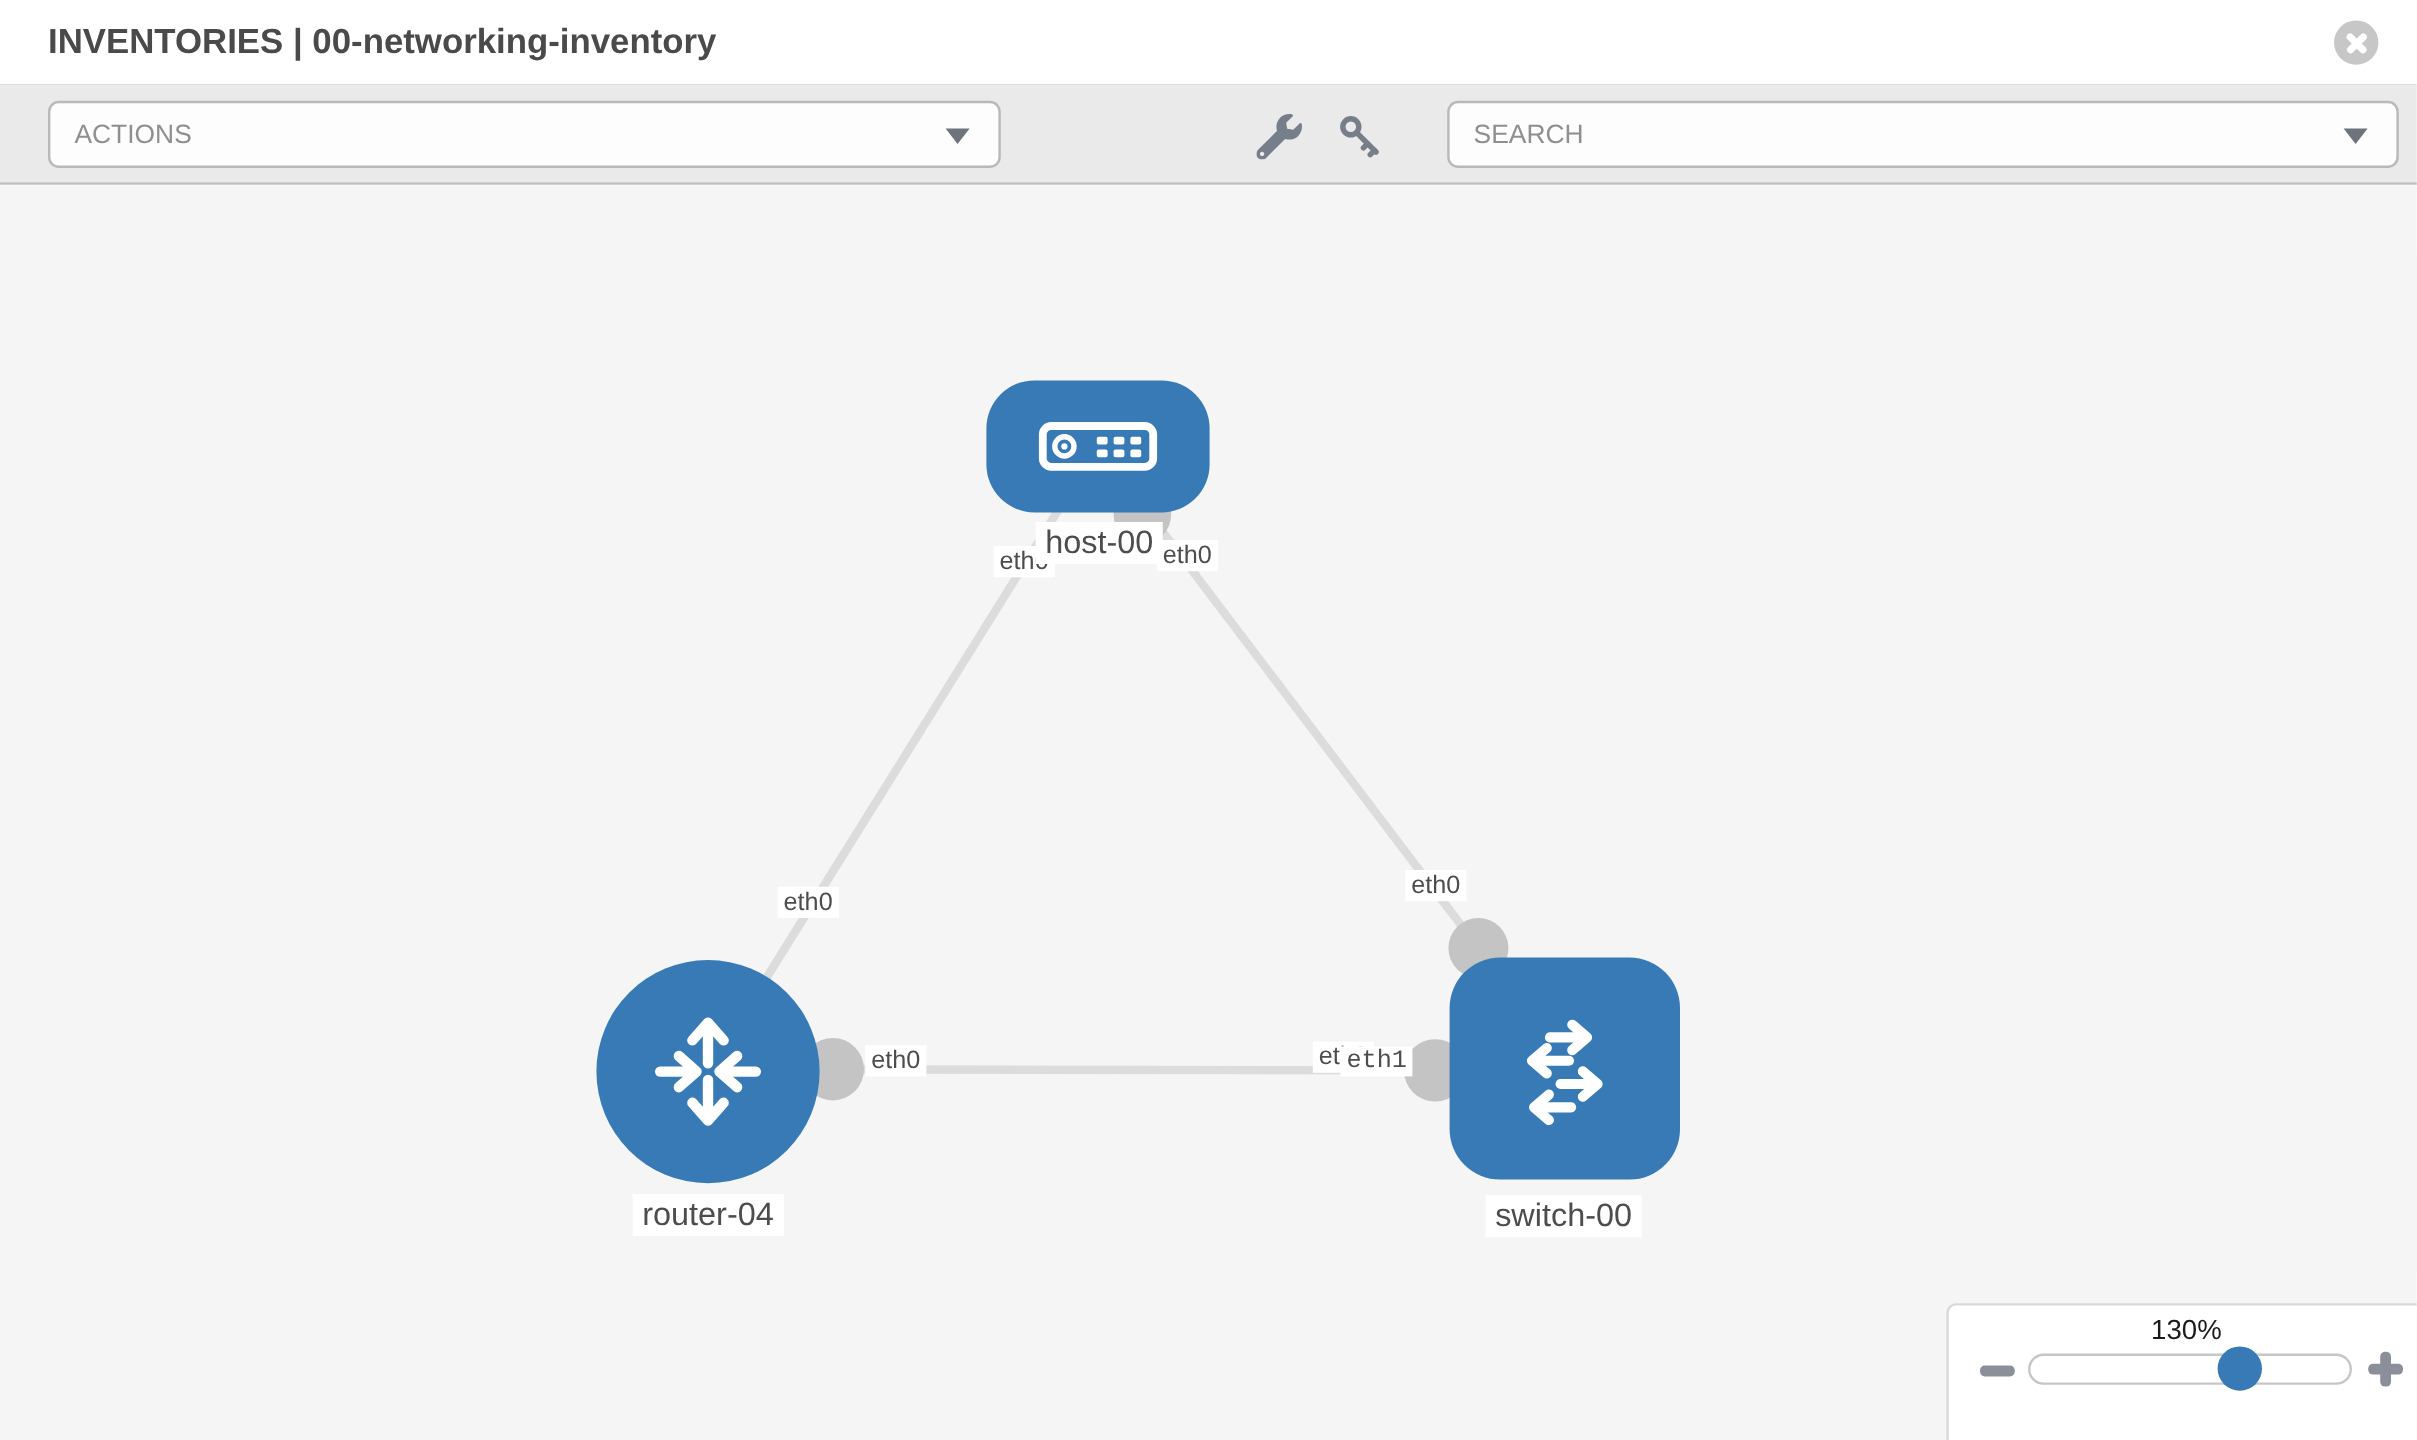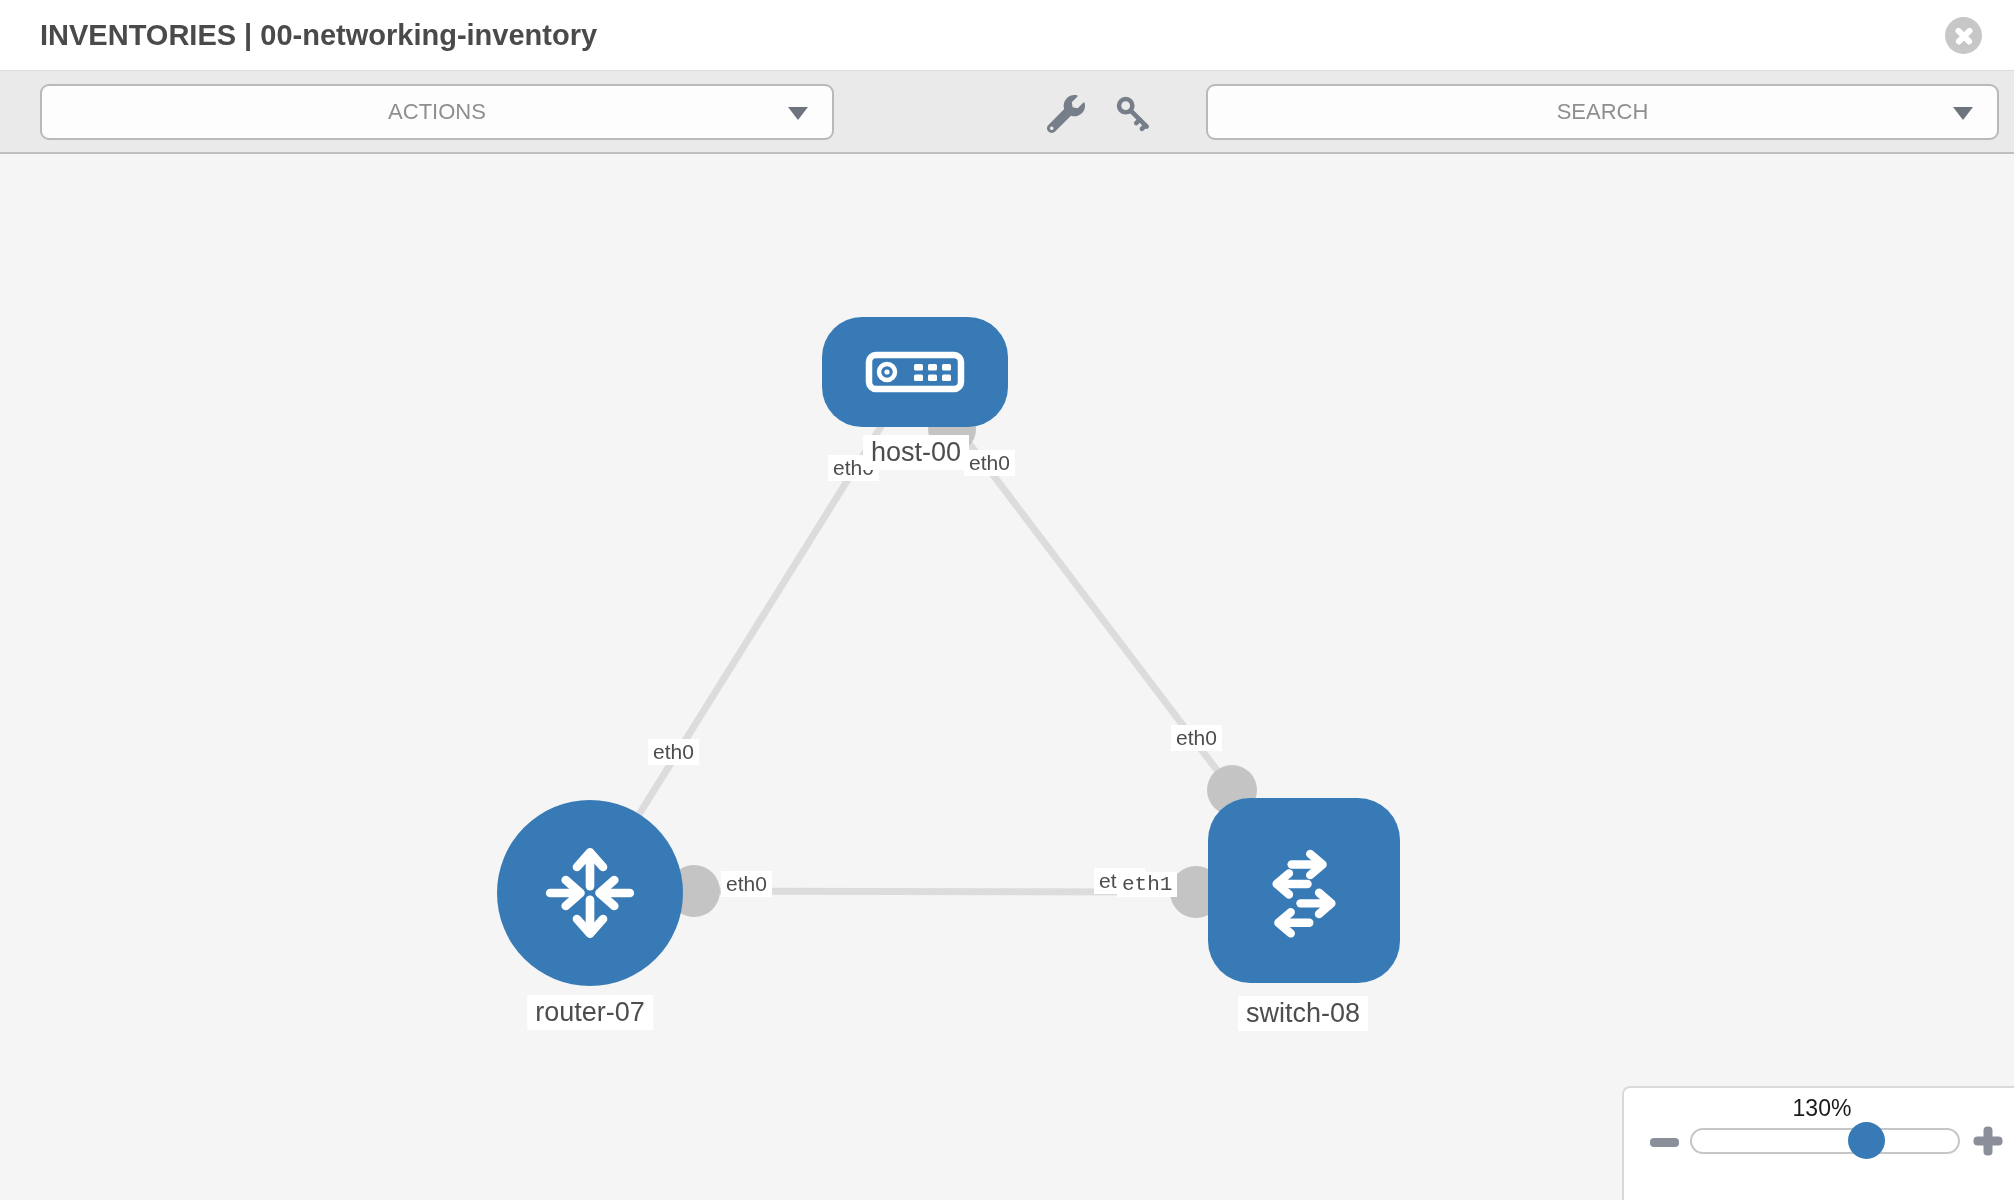--- a/index.html
+++ b/index.html
@@ -15,21 +15,21 @@
                border-radius:50%; background:#c7c7c7; border:none; cursor:pointer; }
   .xbar { position:absolute; left:50%; top:50%; width:21px; height:5.5px;
           background:#fff; border-radius:3px; }
   .xbar.b1 { transform:translate(-50%,-50%) rotate(45deg); }
   .xbar.b2 { transform:translate(-50%,-50%) rotate(-45deg); }
 
   
   .toolbar { position:relative; height:83px; background:#eaeaea; border-bottom:2px solid #bfbfbf; }
   .select-box { position:absolute; top:13px; height:56px; background:#fdfdfd;
                 border:2px solid #b9b9b9; border-radius:9px; display:flex; align-items:center;
-                padding:0 20px; font-size:22px; color:#8f8f8f; cursor:pointer;justify-content:center; }
+                padding:0 20px; font-size:22px; color:#8f8f8f; cursor:pointer; }
   .select-actions { left:40px; width:794px; }
   .select-search  { left:1182px; width:793px;margin-left:24px; }
   .caret { position:absolute; right:24px; top:50%; margin-top:-5px; width:0; height:0;
            border-left:10px solid transparent; border-right:10px solid transparent;
            border-top:13px solid #6d747e; }
   .icon-btn { position:absolute; top:19px; width:48px; height:48px; background:none; border:none;
               display:flex; align-items:center; justify-content:center; cursor:pointer; }
   .icon-btn.wrench { left:1042px; }
   .icon-btn.key    { left:1110px; }
 
@@ -165,22 +165,22 @@
         <path d="M64 52 L36 52"></path>
           <path d="M43 40 L29 52 L43 64"></path>
         <path d="M56 74 L84 74"></path>
           <path d="M77 62 L91 74 L77 86"></path>
         <path d="M66 96 L38 96"></path>
           <path d="M45 84 L31 96 L45 108"></path>
       </svg>
     </div>
 
     <div class="node-label lbl-host">host-00</div>
-    <div class="node-label lbl-router">router-07</div>
-    <div class="node-label lbl-switch">switch-08</div>
+    <div class="node-label lbl-router">router-04</div>
+    <div class="node-label lbl-switch">switch-00</div>
 
     <div class="if-label if-0">eth0</div>
     <div class="if-label if-1">eth0</div>
     <div class="if-label if-2">eth0</div>
     <div class="if-label if-3">eth0</div>
     <div class="if-label if-4">eth0</div>
     <div class="if-label if-5">eth0</div>
     <div class="if-label if-6">eth1</div>
 
     <div class="zoom-panel">

